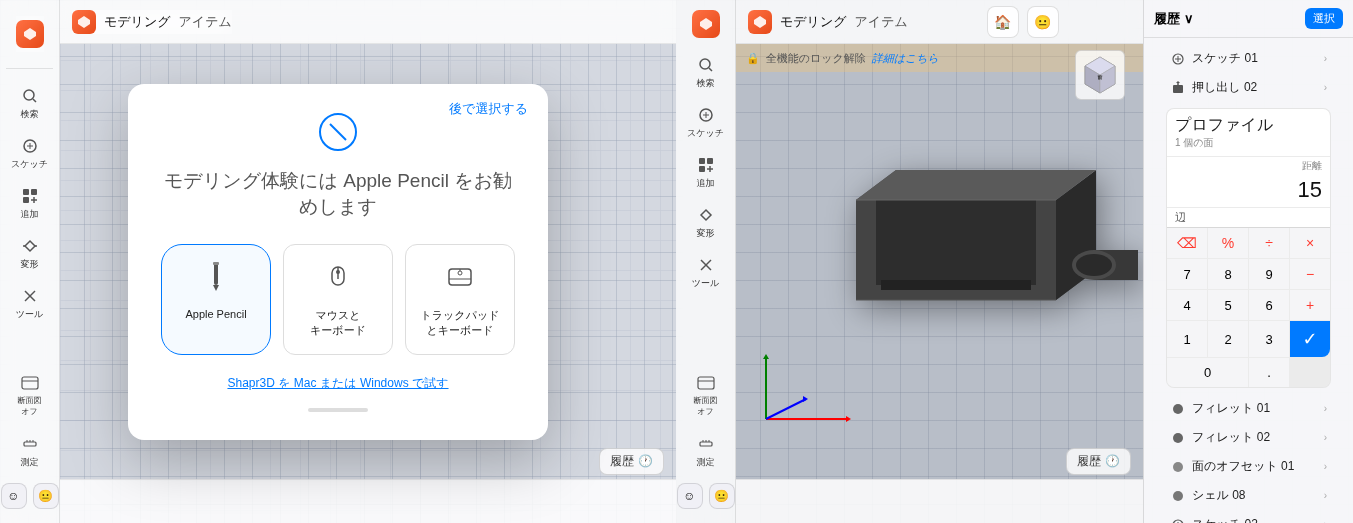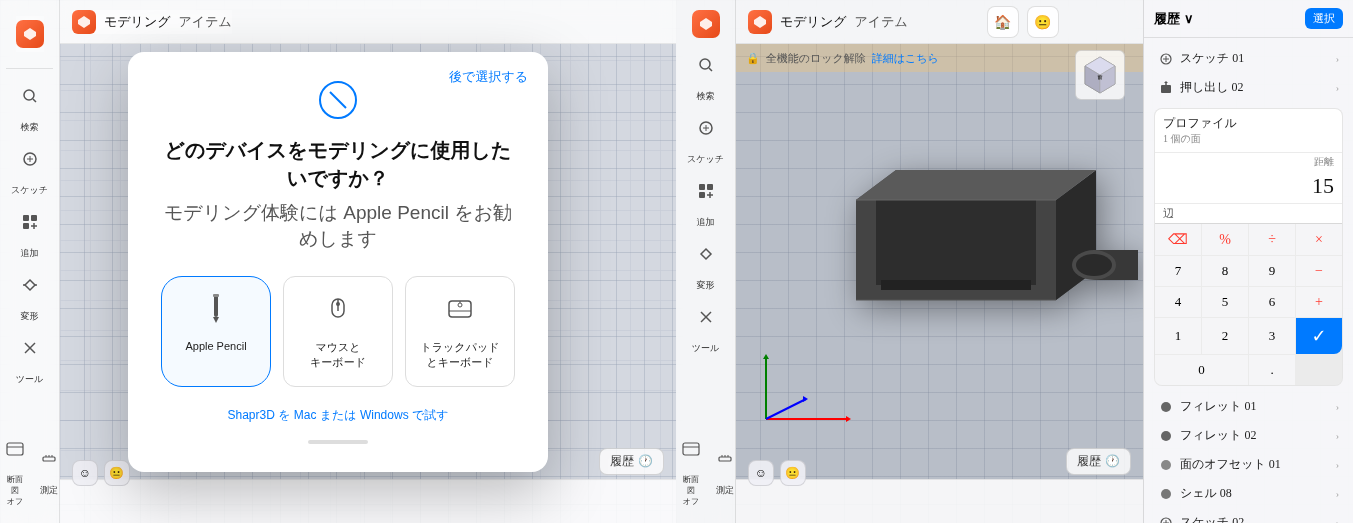--- a/index.html
+++ b/index.html
@@ -76,34 +76,34 @@
       height: 22px;
       display: flex;
       align-items: center;
       justify-content: center;
     }
 
     .sidebar-label {
       font-size: 9px;
       color: #333;
       text-align: center;
-      margin-top: 14px;
+      margin-top: 1px;
     }
 
     .sidebar-divider {
       width: 80%;
       height: 1px;
       background: rgba(0,0,0,0.1);
       margin: 4px 0;
     }
 
     .sidebar-bottom {
       margin-top: auto;
       display: flex;
-      flex-direction: row;
+      flex-direction: column;
       align-items: center;
       gap: 4px;
       width: 100%;
     }
 
     
     .top-bar-left {
       position: absolute;
       top: 0; left: 60px; right: 0;
       height: 44px;
@@ -244,20 +244,21 @@
     .modal-footer-text {
       font-size: 12px;
       color: #666;
       margin-bottom: 4px;
     }
 
     .modal-footer-link {
       font-size: 12px;
       color: #007AFF;
       cursor: pointer;
+      text-decoration: underline;
     }
 
     .modal-scrollbar {
       display: flex;
       justify-content: center;
       margin-top: 16px;
     }
 
     .modal-scrollbar-track {
       width: 60px;
@@ -351,20 +352,21 @@
       padding: 0 10px;
       gap: 6px;
       font-size: 11px;
       color: #555;
       z-index: 9;
     }
 
     .unlock-link {
       color: #007AFF;
       cursor: pointer;
+      font-style: italic;
     }
 
     
     .object-3d {
       position: absolute;
       top: 80px;
       left: 100px;
       width: 420px;
       height: 320px;
       z-index: 5;
@@ -408,22 +410,21 @@
       border: none;
       border-radius: 6px;
       padding: 3px 8px;
       font-size: 11px;
       cursor: pointer;
     }
 
     .props-items {
       flex: 1;
       overflow-y: auto;
-      padding: 6px 4px;
-      font-family: Liberation Serif, serif;
+      padding: 6px 16px;
     }
 
     .props-item {
       display: flex;
       align-items: center;
       padding: 6px 10px;
       gap: 6px;
       font-size: 12px;
       color: #222;
       cursor: pointer;
@@ -732,21 +733,20 @@
     <div class="modal">
       <span class="modal-skip">後で選択する</span>
 
       <div class="modal-icon">
         <svg width="40" height="40" viewBox="0 0 40 40" fill="none">
           <circle cx="20" cy="20" r="18" stroke="#007AFF" stroke-width="2"></circle>
           <line x1="12" y1="12" x2="28" y2="28" stroke="#007AFF" stroke-width="2"></line>
         </svg>
       </div>
 
-      <div class="modal-title">どのデバイスをモデリングに使用したいですか？</div>
       <div class="modal-subtitle">モデリング体験には Apple Pencil をお勧めします</div>
 
       <div class="modal-options">
         <div class="option-card selected">
           <div class="option-icon">
             <svg width="32" height="32" viewBox="0 0 32 32" fill="none">
               <rect x="14" y="2" width="4" height="22" rx="2" fill="#555"></rect>
               <polygon points="13,24 19,24 16,30" fill="#555"></polygon>
               <rect x="13" y="1" width="6" height="3" rx="1" fill="#888"></rect>
             </svg>
@@ -991,21 +991,21 @@
               <line x1="7" y1="1" x2="7" y2="4" stroke="#555" stroke-width="1.5"></line>
               <polygon points="5,2 7,0 9,2" fill="#555"></polygon>
             </svg>
         </div>
         <span class="props-item-label">押し出し 02</span>
         <span class="props-item-arrow">›</span>
       </div>
 
       <div class="calc-section">
         <div class="calc-header">
-          <div style="font-size:12px;font-weight:500;color:#222;">プロファイル</div>
+          <div style="font-size:16px;font-weight:500;color:#222;">プロファイル</div>
           <div class="calc-profile-info" style="padding:0;">
             <span>1 個の面</span>
           </div>
         </div>
 
         <div style="display:flex;justify-content:flex-end;align-items:center;padding:2px 8px 0;">
           <span style="font-size:10px;color:#888;">距離</span>
         </div>
 
         <div class="calc-display">15</div>

